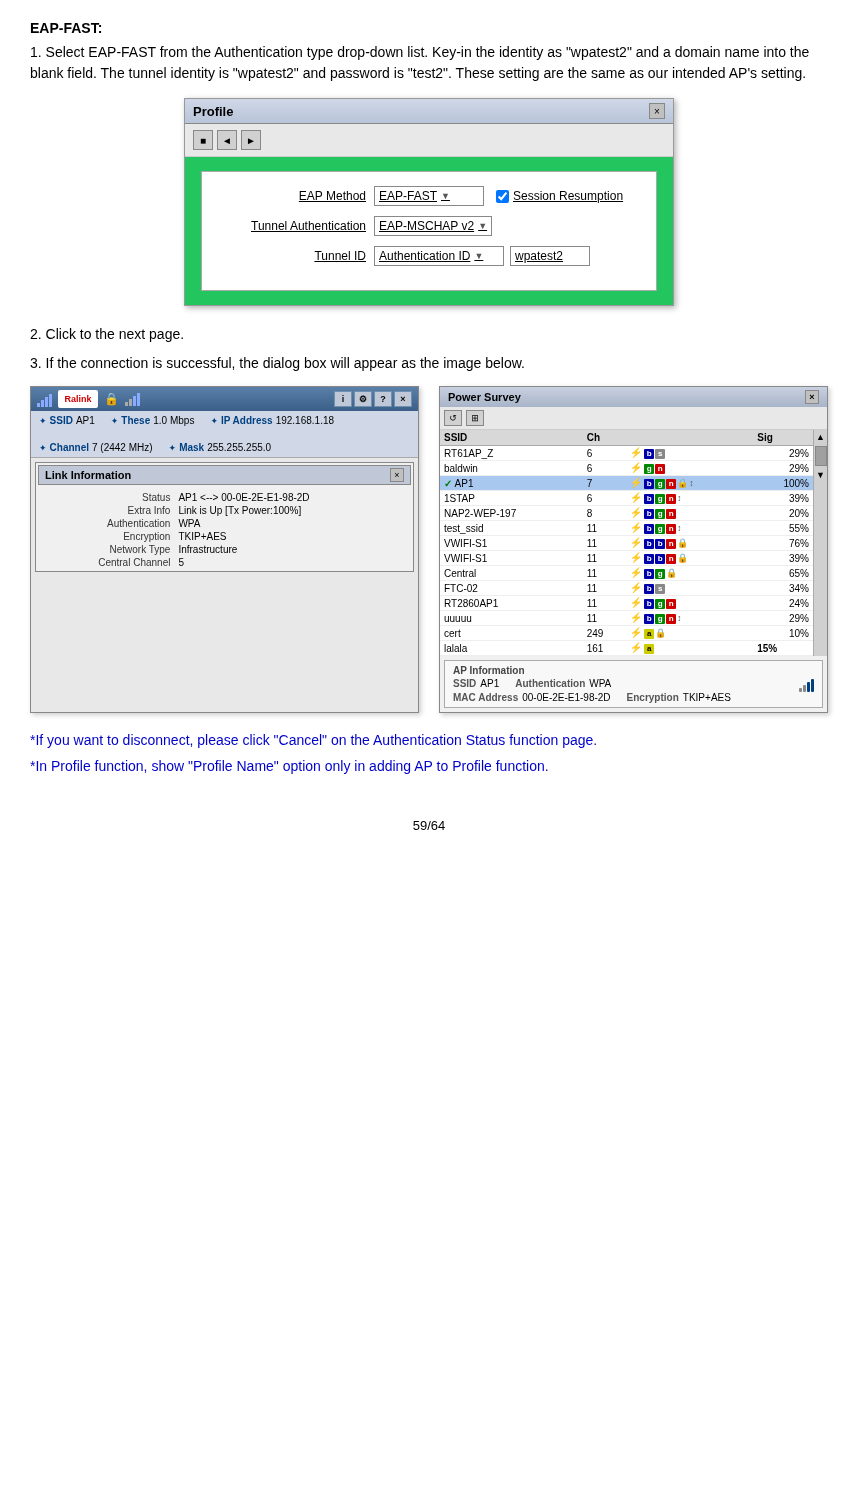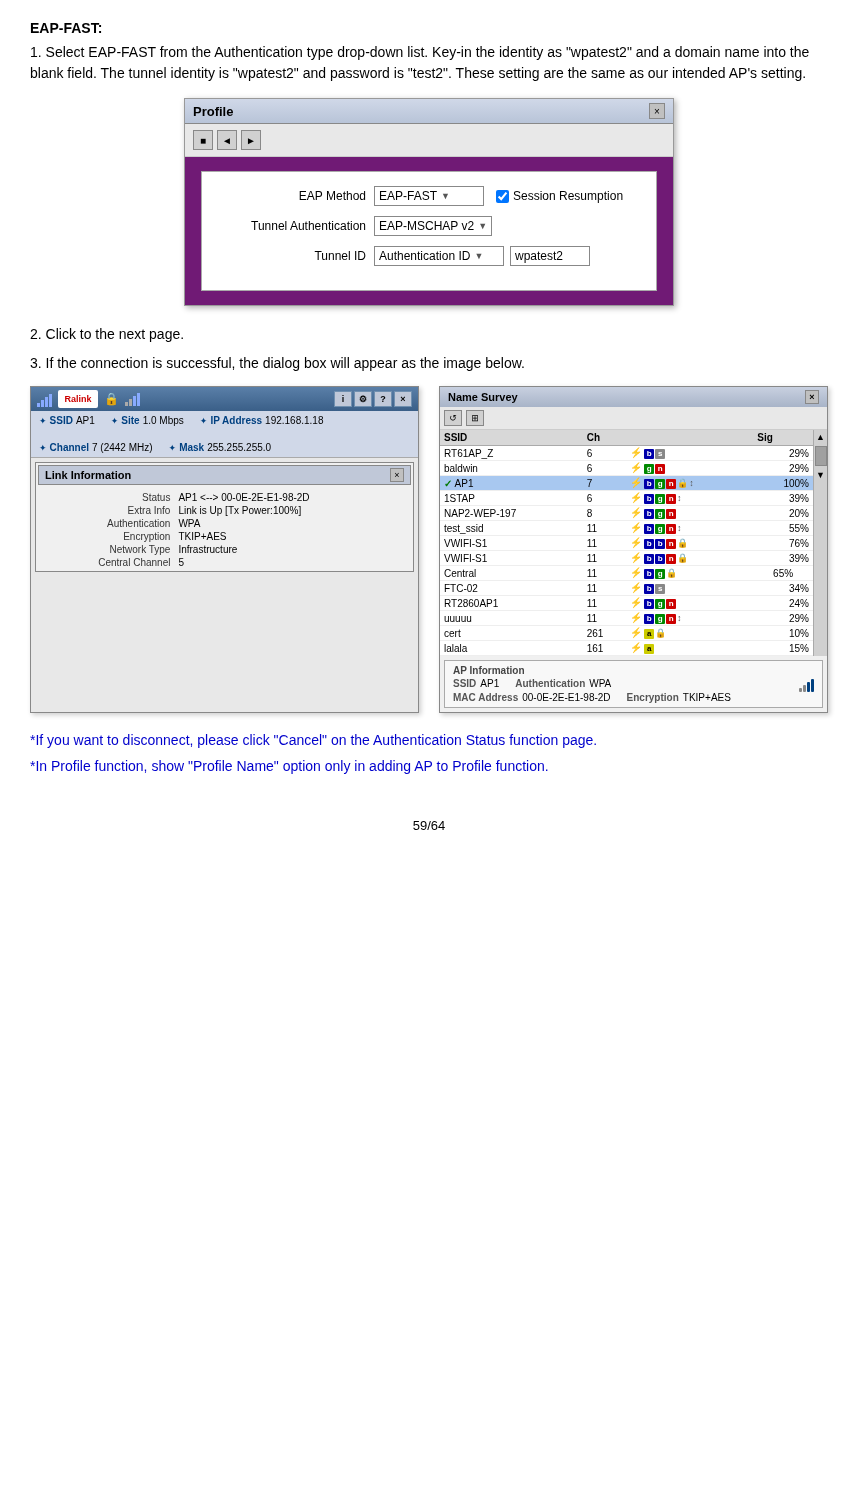--- a/index.html
+++ b/index.html
@@ -83,21 +83,22 @@
       border: 1px solid #888;
       display: flex;
       align-items: center;
       justify-content: center;
       font-size: 10px;
       cursor: pointer;
     }
 
     .dialog-content {
       padding: 14px 16px;
-      background: #701a75;
+      background: #22c55e;
+      text-decoration: underline;
     }
 
     .dialog-inner-box {
       border: 1px solid #aaa;
       background: #ffffff;
       padding: 14px 12px;
     }
 
     .form-row {
       display: flex;
@@ -514,21 +515,21 @@
     </div>
 
     <div class="ralink-info-bar">
       <span class="info-item">
         <span style="color:#004080;font-size:9px;">✦</span>
         <span class="info-label">SSID</span>
         <span class="info-value">AP1</span>
       </span>
       <span class="info-item">
         <span style="color:#004080;font-size:9px;">✦</span>
-        <span class="info-label">Site</span>
+        <span class="info-label">These</span>
         <span class="info-value">1.0 Mbps</span>
       </span>
       <span class="info-item">
         <span style="color:#004080;font-size:9px;">✦</span>
         <span class="info-label">IP Address</span>
         <span class="info-value">192.168.1.18</span>
       </span>
       <span class="info-item">
         <span style="color:#004080;font-size:9px;">✦</span>
         <span class="info-label">Channel</span>
@@ -572,21 +573,21 @@
           <td class="link-info-key">Central Channel</td>
           <td class="link-info-val">5</td>
         </tr>
       </tbody>
         </table>
     </div>
   </div>
 
   <div class="site-survey-window">
     <div class="site-survey-titlebar">
-      <span>Name Survey</span>
+      <span>Power Survey</span>
       <div class="site-survey-close">×</div>
     </div>
 
     <div style="padding:3px 4px;background:#e8e8e8;display:flex;gap:4px;border-bottom:1px solid #ccc;">
       <div style="width:18px;height:16px;background:#d0d0d0;border:1px solid #888;display:flex;align-items:center;justify-content:center;font-size:9px;cursor:pointer;">↺</div>
       <div style="width:18px;height:16px;background:#d0d0d0;border:1px solid #888;display:flex;align-items:center;justify-content:center;font-size:9px;cursor:pointer;">⊞</div>
     </div>
 
     <div class="table-wrapper">
       <table class="site-survey-table" style="flex:1;">
@@ -645,21 +646,21 @@
             <tr>
               <td>VWIFI-S1</td>
               <td>11</td>
               <td style="white-space: nowrap;"><span><span style="color:#555;font-size:10px;">⚡</span></span><span style="display: inline-block; background: rgb(0, 0, 170); color: rgb(255, 255, 255); font-size: 8px; font-weight: bold; width: 10px; height: 10px; text-align: center; line-height: 10px; border-radius: 1px; margin-left: 1px;">b</span><span style="display: inline-block; background: rgb(0, 0, 170); color: rgb(255, 255, 255); font-size: 8px; font-weight: bold; width: 10px; height: 10px; text-align: center; line-height: 10px; border-radius: 1px; margin-left: 1px;">b</span><span style="display: inline-block; background: rgb(204, 0, 0); color: rgb(255, 255, 255); font-size: 8px; font-weight: bold; width: 10px; height: 10px; text-align: center; line-height: 10px; border-radius: 1px; margin-left: 1px;">n</span><span style="font-size: 9px; color: rgb(200, 160, 0); margin-left: 1px;">🔒</span></td>
               <td style="text-align: right;">39%</td>
             </tr>
             <tr>
               <td>Central</td>
               <td>11</td>
               <td style="white-space: nowrap;"><span><span style="color:#555;font-size:10px;">⚡</span></span><span style="display: inline-block; background: rgb(0, 0, 170); color: rgb(255, 255, 255); font-size: 8px; font-weight: bold; width: 10px; height: 10px; text-align: center; line-height: 10px; border-radius: 1px; margin-left: 1px;">b</span><span style="display: inline-block; background: rgb(0, 136, 0); color: rgb(255, 255, 255); font-size: 8px; font-weight: bold; width: 10px; height: 10px; text-align: center; line-height: 10px; border-radius: 1px; margin-left: 1px;">g</span><span style="font-size: 9px; color: rgb(200, 160, 0); margin-left: 1px;">🔒</span></td>
-              <td style="text-align: center;">65%</td>
+              <td style="text-align: right;">65%</td>
             </tr>
             <tr>
               <td>FTC-02</td>
               <td>11</td>
               <td style="white-space: nowrap;"><span><span style="color:#555;font-size:10px;">⚡</span></span><span style="display: inline-block; background: rgb(0, 0, 170); color: rgb(255, 255, 255); font-size: 8px; font-weight: bold; width: 10px; height: 10px; text-align: center; line-height: 10px; border-radius: 1px; margin-left: 1px;">b</span><span style="display: inline-block; background: rgb(136, 136, 136); color: rgb(255, 255, 255); font-size: 8px; font-weight: bold; width: 10px; height: 10px; text-align: center; line-height: 10px; border-radius: 1px; margin-left: 1px;">s</span></td>
               <td style="text-align: right;">34%</td>
             </tr>
             <tr>
               <td>RT2860AP1</td>
               <td>11</td>
@@ -667,29 +668,29 @@
               <td style="text-align: right;">24%</td>
             </tr>
             <tr>
               <td>uuuuu</td>
               <td>11</td>
               <td style="white-space: nowrap;"><span><span style="color:#555;font-size:10px;">⚡</span></span><span style="display: inline-block; background: rgb(0, 0, 170); color: rgb(255, 255, 255); font-size: 8px; font-weight: bold; width: 10px; height: 10px; text-align: center; line-height: 10px; border-radius: 1px; margin-left: 1px;">b</span><span style="display: inline-block; background: rgb(0, 136, 0); color: rgb(255, 255, 255); font-size: 8px; font-weight: bold; width: 10px; height: 10px; text-align: center; line-height: 10px; border-radius: 1px; margin-left: 1px;">g</span><span style="display: inline-block; background: rgb(204, 0, 0); color: rgb(255, 255, 255); font-size: 8px; font-weight: bold; width: 10px; height: 10px; text-align: center; line-height: 10px; border-radius: 1px; margin-left: 1px;">n</span><span style="font-size: 9px; color: rgb(85, 85, 85); margin-left: 1px;">↕</span></td>
               <td style="text-align: right;">29%</td>
             </tr>
             <tr>
               <td>cert</td>
-              <td>261</td>
+              <td>249</td>
               <td style="white-space: nowrap;"><span><span style="color:#555;font-size:10px;">⚡</span></span><span style="display: inline-block; background: rgb(204, 204, 0); color: rgb(0, 0, 0); font-size: 8px; font-weight: bold; width: 10px; height: 10px; text-align: center; line-height: 10px; border-radius: 1px; margin-left: 1px;">a</span><span style="font-size: 9px; color: rgb(200, 160, 0); margin-left: 1px;">🔒</span></td>
               <td style="text-align: right;">10%</td>
             </tr>
             <tr>
               <td>lalala</td>
               <td>161</td>
               <td style="white-space: nowrap;"><span><span style="color:#555;font-size:10px;">⚡</span></span><span style="display: inline-block; background: rgb(204, 204, 0); color: rgb(0, 0, 0); font-size: 8px; font-weight: bold; width: 10px; height: 10px; text-align: center; line-height: 10px; border-radius: 1px; margin-left: 1px;">a</span></td>
-              <td style="text-align: right;">15%</td>
+              <td style="text-align: left; font-weight: bold;">15%</td>
             </tr>
           </tbody>
       </table>
       <div class="scroll-indicator">
         <div class="scroll-arrow">▲</div>
         <div class="scroll-thumb"></div>
         <div class="scroll-arrow">▼</div>
       </div>
     </div>
 

